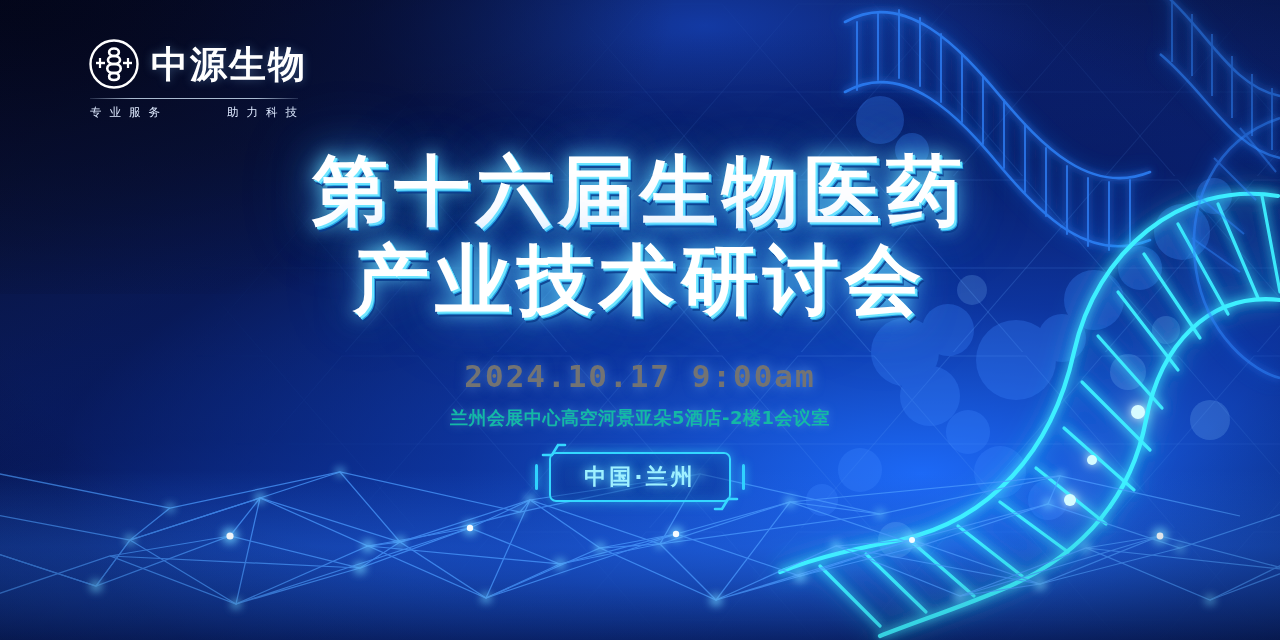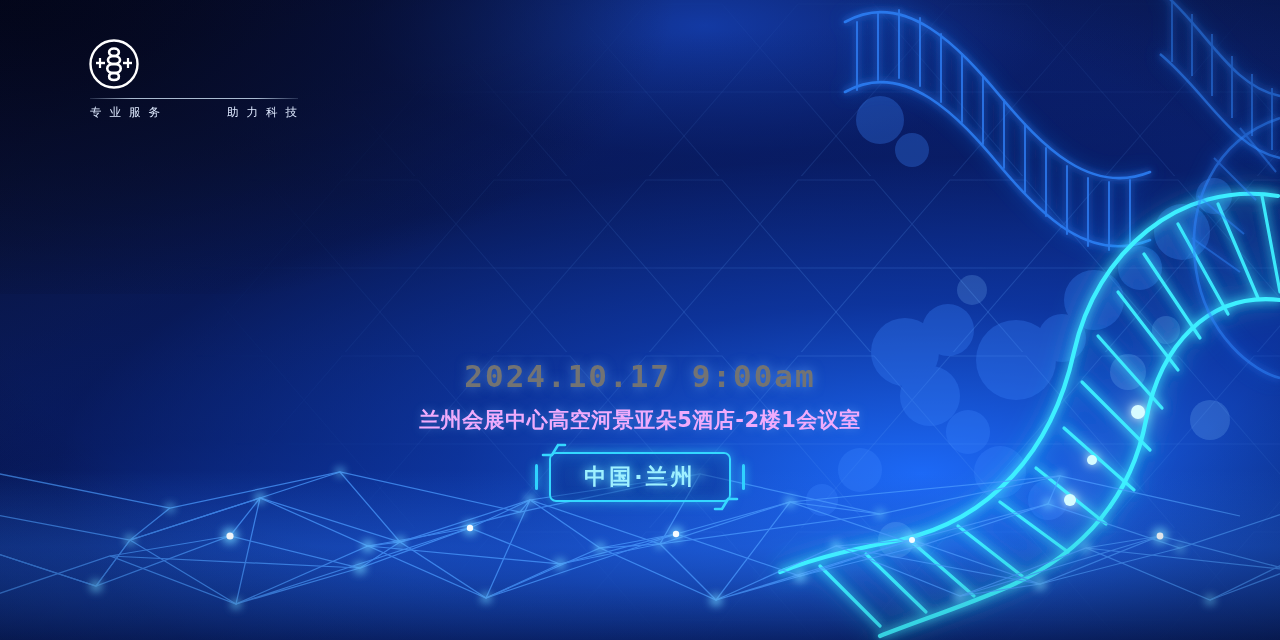--- a/index.html
+++ b/index.html
@@ -89,23 +89,23 @@
   
   .datetime{
     position:absolute;left:50%;top:358px;transform:translateX(-50%);
     color:#737373;
     font-family:"DejaVu Sans Mono","Liberation Mono",monospace;
     font-size:31px;font-weight:700;letter-spacing:2px;white-space:nowrap;
     text-shadow:0 0 12px rgba(120,190,255,.55);
   }
   .venue{
     position:absolute;left:50%;top:406px;transform:translateX(-50%);
-    color:#f0abfc;
+    color:#14b8a6;
     font-family:"DejaVu Sans","Liberation Sans",sans-serif;
-    font-size:21px;font-weight:700;letter-spacing:.5px;white-space:nowrap;
+    font-size:18px;font-weight:700;letter-spacing:.5px;white-space:nowrap;
     text-shadow:0 0 10px rgba(120,190,255,.45);
   }
 
   
   .badge-wrap{
     position:absolute;left:50%;top:452px;transform:translateX(-50%);
     width:182px;height:50px;
   }
   .badge-frame{
     position:absolute;inset:0;
@@ -362,38 +362,43 @@
           <path d="M26 10.5 C19.5 10.5 19.5 18 26 18 C32.5 18 32.5 10.5 26 10.5 Z" fill="none" stroke="#ffffff" stroke-width="2.6"></path>
           <path d="M26 18 C18 18 18 26 26 26 C34 26 34 18 26 18 Z" fill="none" stroke="#ffffff" stroke-width="2.6"></path>
           <path d="M26 26 C17 26 17 35 26 35 C35 35 35 26 26 26 Z" fill="none" stroke="#ffffff" stroke-width="2.6"></path>
           <path d="M26 35 C19.5 35 19.5 42 26 42 C32.5 42 32.5 35 26 35 Z" fill="none" stroke="#ffffff" stroke-width="2.6"></path>
           <line x1="8" y1="25" x2="17" y2="25" stroke="#ffffff" stroke-width="2.4"></line>
           <line x1="35" y1="25" x2="44" y2="25" stroke="#ffffff" stroke-width="2.4"></line>
           <line x1="12" y1="20" x2="12" y2="30" stroke="#ffffff" stroke-width="2.2"></line>
           <line x1="40" y1="20" x2="40" y2="30" stroke="#ffffff" stroke-width="2.2"></line>
         </svg>
       </span>
+      <span class="logo-word">中源生物</span>
     </div>
     <div class="logo-rule"></div>
     <div class="logo-tag">
       <span class="grp">
         <span>专</span>
         <span>业</span>
         <span>服</span>
         <span>务</span>
       </span>
       <span class="grp">
         <span>助</span>
         <span>力</span>
         <span>科</span>
         <span>技</span>
       </span>
     </div>
   </div>
 
+  <div class="headline">
+    <div class="hl-line">第十六届生物医药</div>
+    <div class="hl-line">产业技术研讨会</div>
+  </div>
 
   <div class="datetime">2024.10.17    9:00am</div>
 
   <div class="venue">兰州会展中心高空河景亚朵5酒店-2楼1会议室</div>
 
   <div class="badge-wrap">
     <div class="badge-frame"></div>
     <span class="corner c-tl">
       <svg width="22" height="13" viewBox="0 0 22 13">
         <path d="M0 12 L9 12 L15 2 L22 2" fill="none" stroke="#35d8ff" stroke-width="2.6" stroke-linecap="round"></path>

